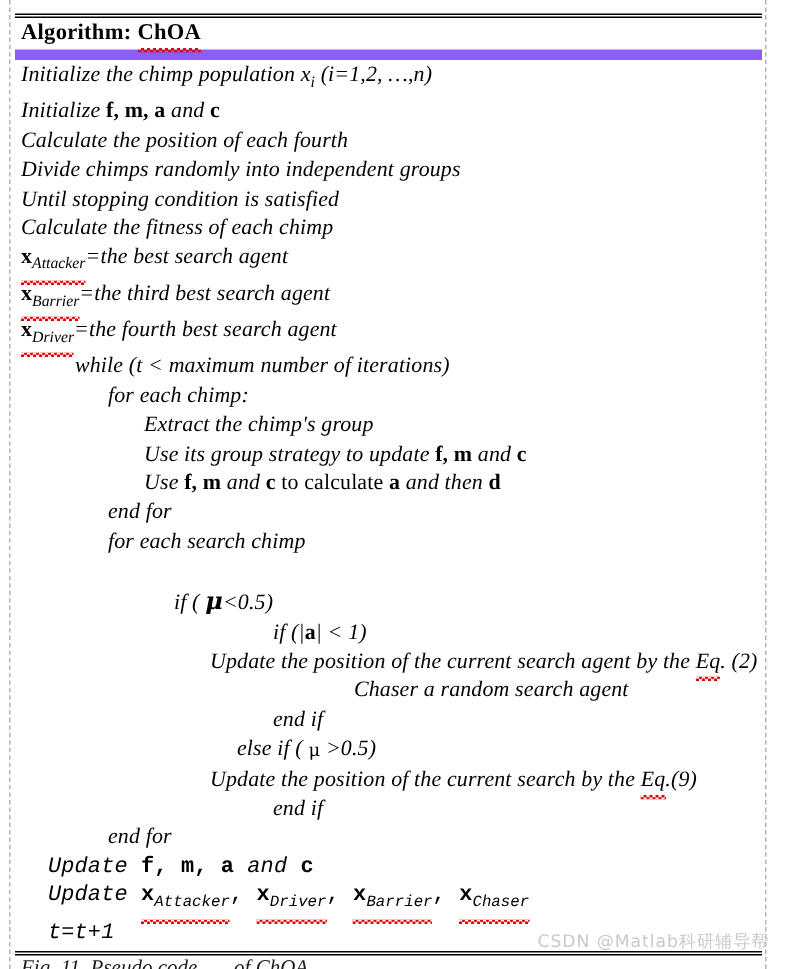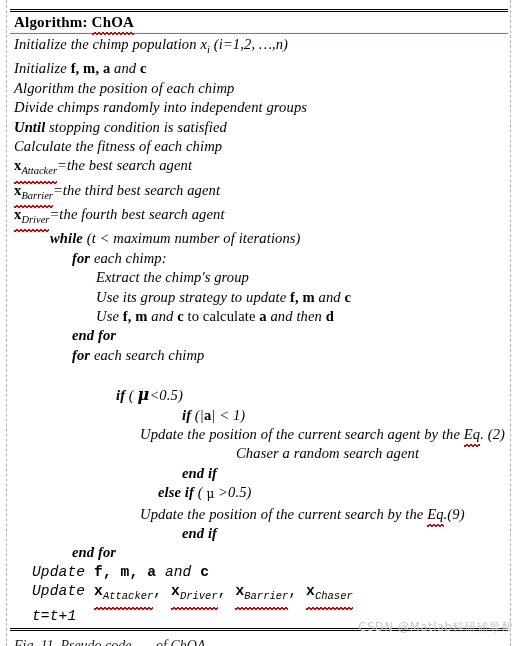--- a/index.html
+++ b/index.html
@@ -32,21 +32,21 @@
     position: absolute;
     left: 10px;
     top: 9px;
     width: 498px;
     box-sizing: border-box;
     border-top: 3px double #000;
     border-bottom: 3px double #000;
   }
 
   .algo-title-row {
-    border-bottom: 1px solid #8b5cf6;
+    border-bottom: 7px solid #8b5cf6;
     padding: 1px 0 2px 4px;
   }
   .algo-title {
     font-weight: bold;
     font-size: 15px;
     line-height: 18px;
     letter-spacing: .2px;
     display: inline-block;
   }
   .algo-body {
@@ -68,21 +68,21 @@
   .i2  { padding-left: 62px; }
   .i3  { padding-left: 86px; }
   .i4  { padding-left: 106px; margin-top: 20px; }
   .i5  { padding-left: 130px; }
   .i6  { padding-left: 148px; }
   .i7  { padding-left: 172px; }
   .i8  { padding-left: 196px; }
   .i9  { padding-left: 226px; }
   .i10 { padding-left: 22px; font-family: Liberation Mono, monospace; }
 
-  b, .bld { font-weight: bold; text-align: right; }
+  b, .bld { font-weight: normal; text-align: right; }
   .up   { font-style: normal; }
 
   
   .vec { font-weight: bold; font-style: normal; }
 
   
   .var {
     font-weight: bold;
     font-style: normal;
     position: relative;
@@ -165,21 +165,21 @@
   <div class="algo-title-row">
     <span class="algo-title"><span class="up">Algorithm: </span><span class="squiggle title-sq">ChOA</span></span>
   </div>
 
   <div class="algo-body">
 
     <div class="line i0">Initialize the chimp population <span class="up" style="font-style:italic">x<sub style="font-size:.72em">i</sub></span> (i=1,2, …,n)</div>
 
     <div class="line i0">Initialize <span class="vec">f</span><span class="vec">,</span> <span class="vec">m</span><span class="vec">,</span> <span class="vec">a</span> and <span class="vec">c</span></div>
 
-    <div class="line i0">Algorithm the position of each chimp</div>
+    <div class="line i0">Calculate the position of each fourth</div>
 
     <div class="line i0">Divide chimps randomly into independent groups</div>
 
     <div class="line i0"><b>Until</b> stopping condition is satisfied</div>
 
     <div class="line i0">Calculate the fitness of each chimp</div>
 
     <div class="line i0"><span class="var squiggle">x<sub>Attacker</sub></span>=the best search agent</div>
 
 

